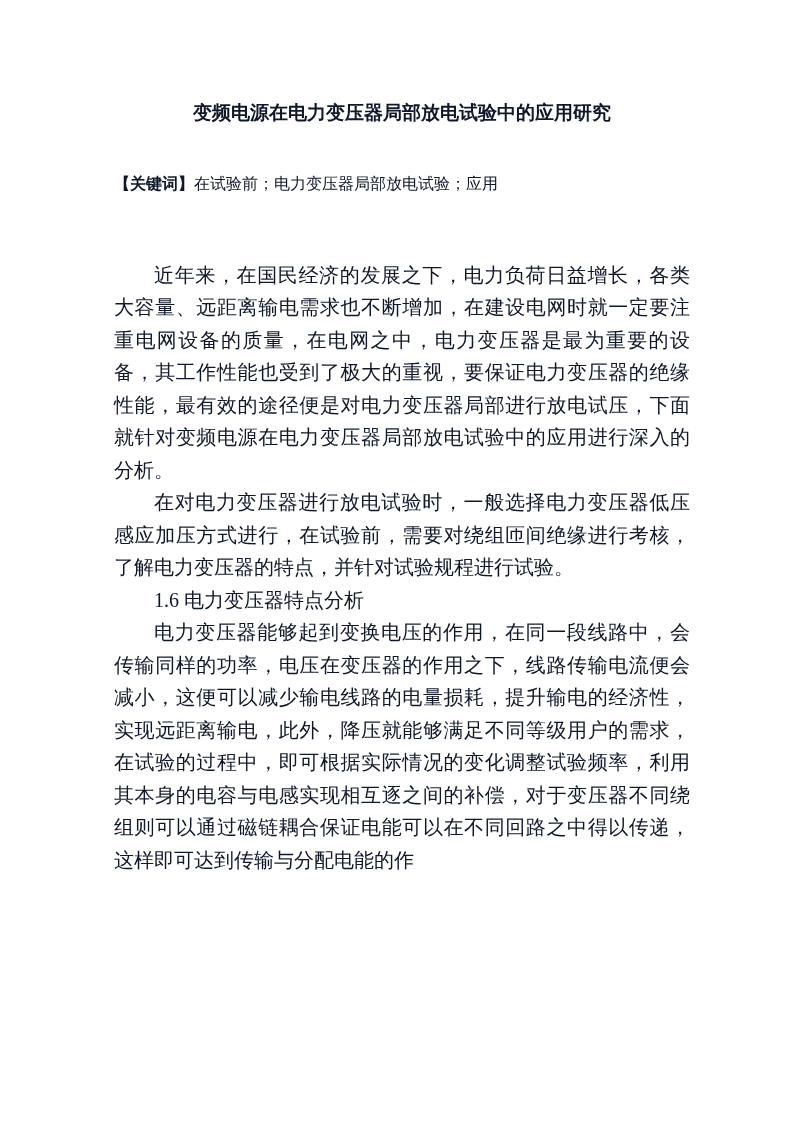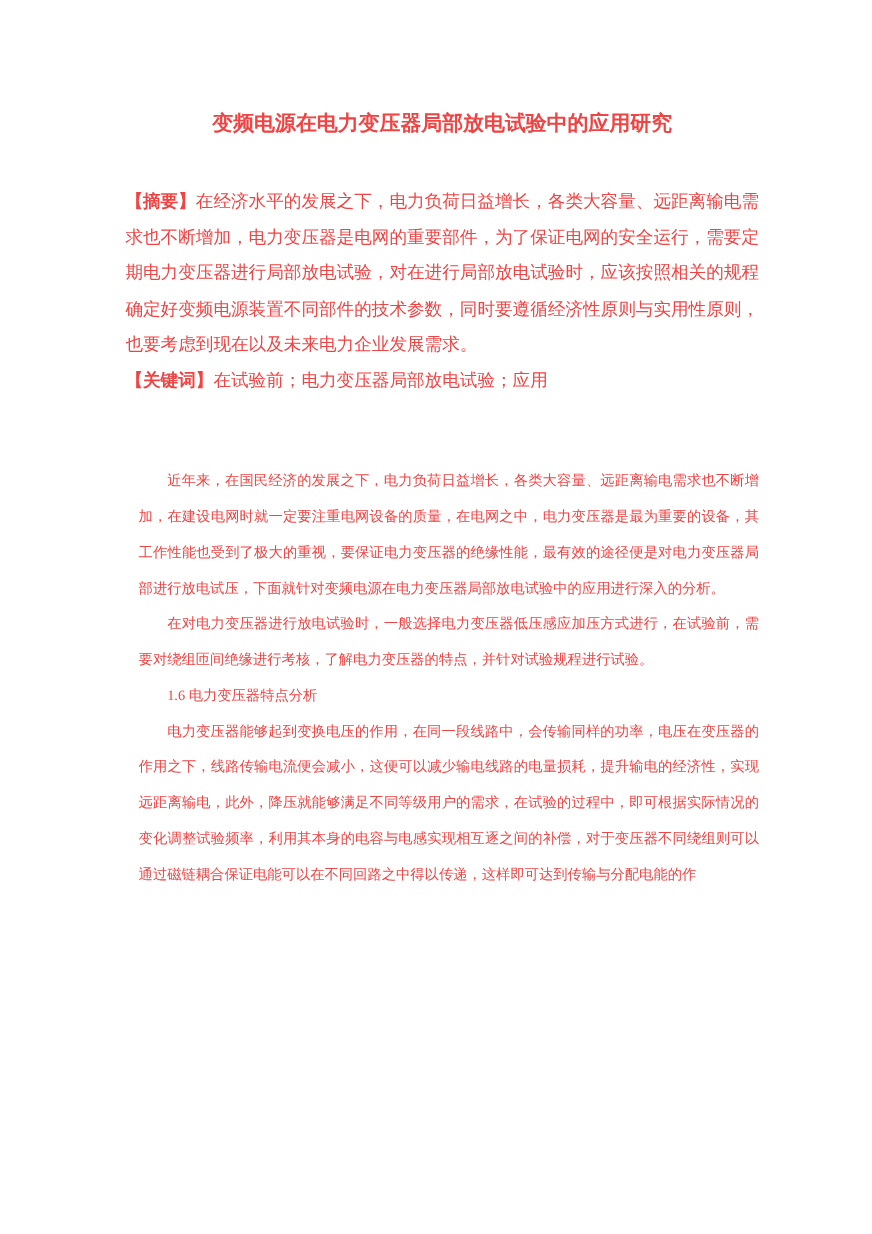--- a/index.html
+++ b/index.html
@@ -10,21 +10,21 @@
   .page {
     position: relative;
     width: 793px;
     height: 1122px;
     margin: 0 auto;
     background: #ffffff;
     box-sizing: border-box;
     padding: 0 103px 0 114px;
     overflow: hidden;
     font-family: "Liberation Serif", "DejaVu Serif", serif;
-    color: #ef4444;
+    color: #0f172a;
   }
   .doc-title {
     margin-top: 98px;
     font-size: 19px;
     line-height: 30px;
     font-weight: bold;
     text-align: center;
     letter-spacing: 0;
   }
   .front-matter {
@@ -34,23 +34,22 @@
   }
   .abstract-p {
     text-align: justify;
   }
   .label-bold {
     font-weight: bold;
     text-align: right;
   }
   .doc-body {
     margin-top: 58px;
-    font-size: 13px;
+    font-size: 20px;
     line-height: 32.5px;
-    margin-left: 12px;
   }
   .doc-body .p {
     text-indent: 2em;
     text-align: justify;
     margin: 0;
   }
   .doc-body .h1 {
     text-indent: 2em;
     font-weight: bold;
     margin: 0;
@@ -62,23 +61,20 @@
   }
 </style>
 </head>
 <body>
 
 <div class="page">
 
   <div class="doc-title">变频电源在电力变压器局部放电试验中的应用研究</div>
 
   <div class="front-matter">
-    <div class="abstract-p">
-      <span class="label-bold">【摘要】</span><span>在经济水平的发展之下，电力负荷日益增长，各类大容量、远距离输电需求也不断增加，电力变压器是电网的重要部件，为了保证电网的安全运行，需要定期电力变压器进行局部放电试验，对在进行局部放电试验时，应该按照相关的规程确定好变频电源装置不同部件的技术参数，同时要遵循经济性原则与实用性原则，也要考虑到现在以及未来电力企业发展需求。</span>
-    </div>
     <div class="keywords-p">
       <span class="label-bold">【关键词】</span><span>在试验前；电力变压器局部放电试验；应用</span>
     </div>
   </div>
 
   <div class="doc-body">
       <div class="p">近年来，在国民经济的发展之下，电力负荷日益增长，各类大容量、远距离输电需求也不断增加，在建设电网时就一定要注重电网设备的质量，在电网之中，电力变压器是最为重要的设备，其工作性能也受到了极大的重视，要保证电力变压器的绝缘性能，最有效的途径便是对电力变压器局部进行放电试压，下面就针对变频电源在电力变压器局部放电试验中的应用进行深入的分析。</div>
       <div class="p">在对电力变压器进行放电试验时，一般选择电力变压器低压感应加压方式进行，在试验前，需要对绕组匝间绝缘进行考核，了解电力变压器的特点，并针对试验规程进行试验。</div>
       <div class="h2">1.6  电力变压器特点分析</div>
       <div class="p">电力变压器能够起到变换电压的作用，在同一段线路中，会传输同样的功率，电压在变压器的作用之下，线路传输电流便会减小，这便可以减少输电线路的电量损耗，提升输电的经济性，实现远距离输电，此外，降压就能够满足不同等级用户的需求，在试验的过程中，即可根据实际情况的变化调整试验频率，利用其本身的电容与电感实现相互逐之间的补偿，对于变压器不同绕组则可以通过磁链耦合保证电能可以在不同回路之中得以传递，这样即可达到传输与分配电能的作</div>

